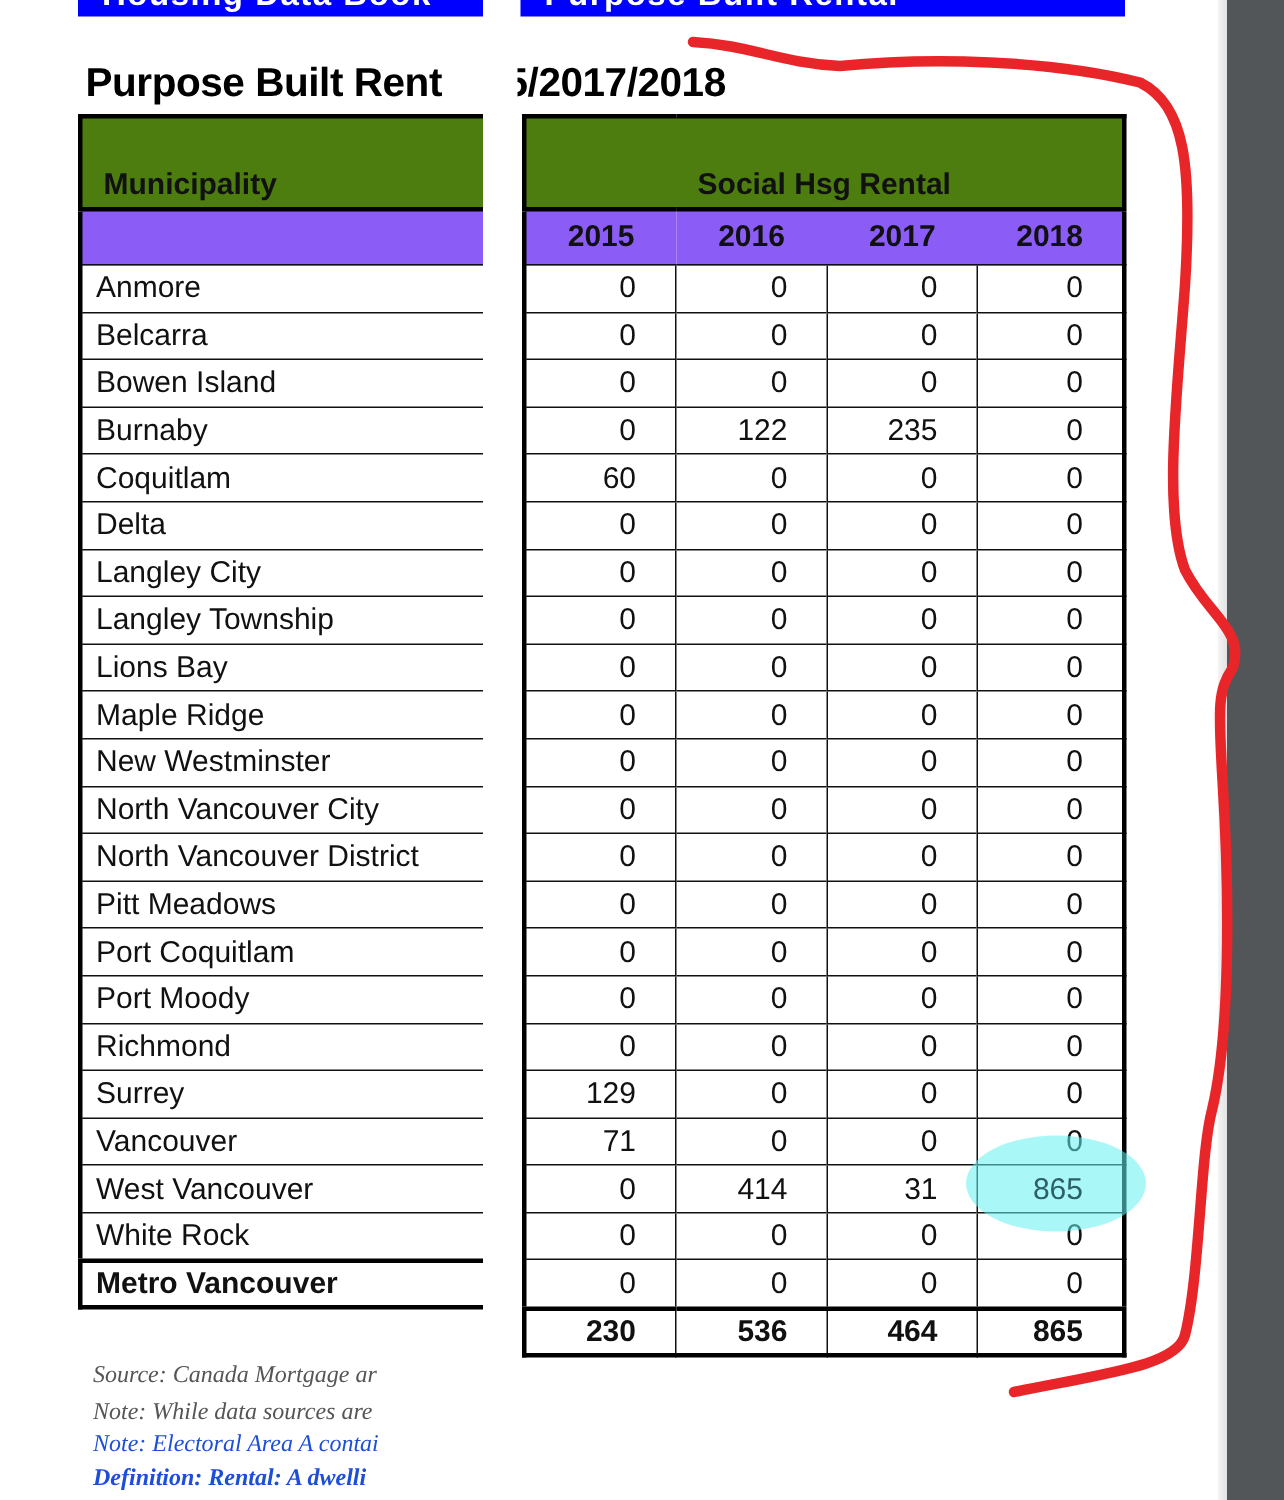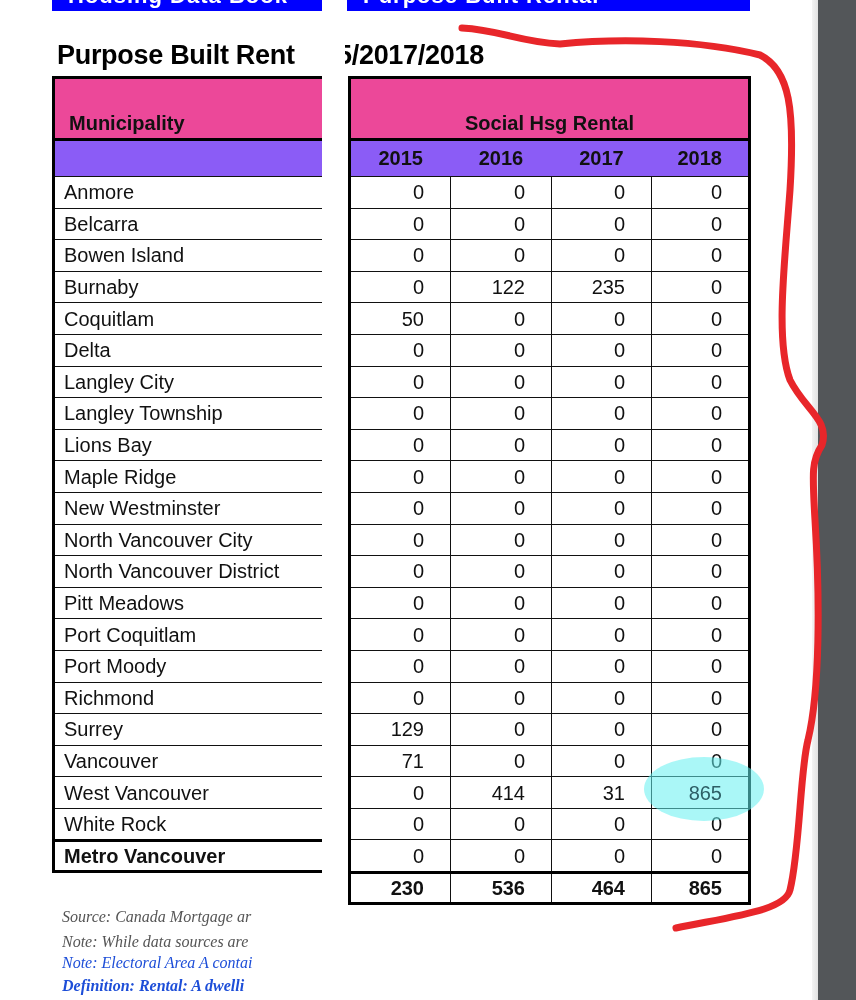--- a/index.html
+++ b/index.html
@@ -12,21 +12,21 @@
   .page-shadow { position:absolute; left:812px; top:0; width:6px; height:1000px; background:linear-gradient(to right,#f4f4f4,#e2e2e2); }
 
   .bluebar { position:absolute; top:0; height:11px; background:#0000ff; overflow:hidden; }
   .bluebar span { color:#fff; font-weight:bold; font-size:22px; position:absolute; top:-17px; left:16px; white-space:nowrap; letter-spacing:1px; }
 
   .panel { position:absolute; top:0; overflow:hidden; }
   .title { position:absolute; top:40px; font-size:27px; font-weight:bold; color:#000; white-space:nowrap; letter-spacing:-0.3px; }
 
   table { border-collapse:collapse; position:absolute; top:76px; table-layout:fixed; }
   td, th { padding:0; font-size:20px; color:#111; }
-  .hdr1 th { height:56px; background:#ec4899; vertical-align:bottom; padding-bottom:3px; font-weight:bold; font-size:20px; }
+  .hdr1 th { height:56px; background:#4d7c0f; vertical-align:bottom; padding-bottom:3px; font-weight:bold; font-size:20px; }
   .hdr2 th { height:35px; background:#8b5cf6; font-weight:bold; font-size:20px; text-align:center; }
   tbody td { height:30.6px; border-top:1.5px solid #111; line-height:28px; }
   .total td { font-weight:bold; border-top:3px solid #000; height:28px; }
 
   #left-table { left:52px; width:274px; border:3px solid #000; border-right:none; }
   #left-table .inner { border-right:3px solid #000; }
   #left-table tbody td { padding-left:9px; white-space:nowrap; overflow:hidden; }
   #left-table .hdr1 th { text-align:left; padding-left:14px; }
   #left-table .hdr2 th { border-top:3px solid #000; }
 
@@ -191,21 +191,21 @@
         <td>0</td>
         <td>0</td>
       </tr>
       <tr>
         <td>0</td>
         <td>122</td>
         <td>235</td>
         <td>0</td>
       </tr>
       <tr>
-        <td>50</td>
+        <td>60</td>
         <td>0</td>
         <td>0</td>
         <td>0</td>
       </tr>
       <tr>
         <td>0</td>
         <td>0</td>
         <td>0</td>
         <td>0</td>
       </tr>

